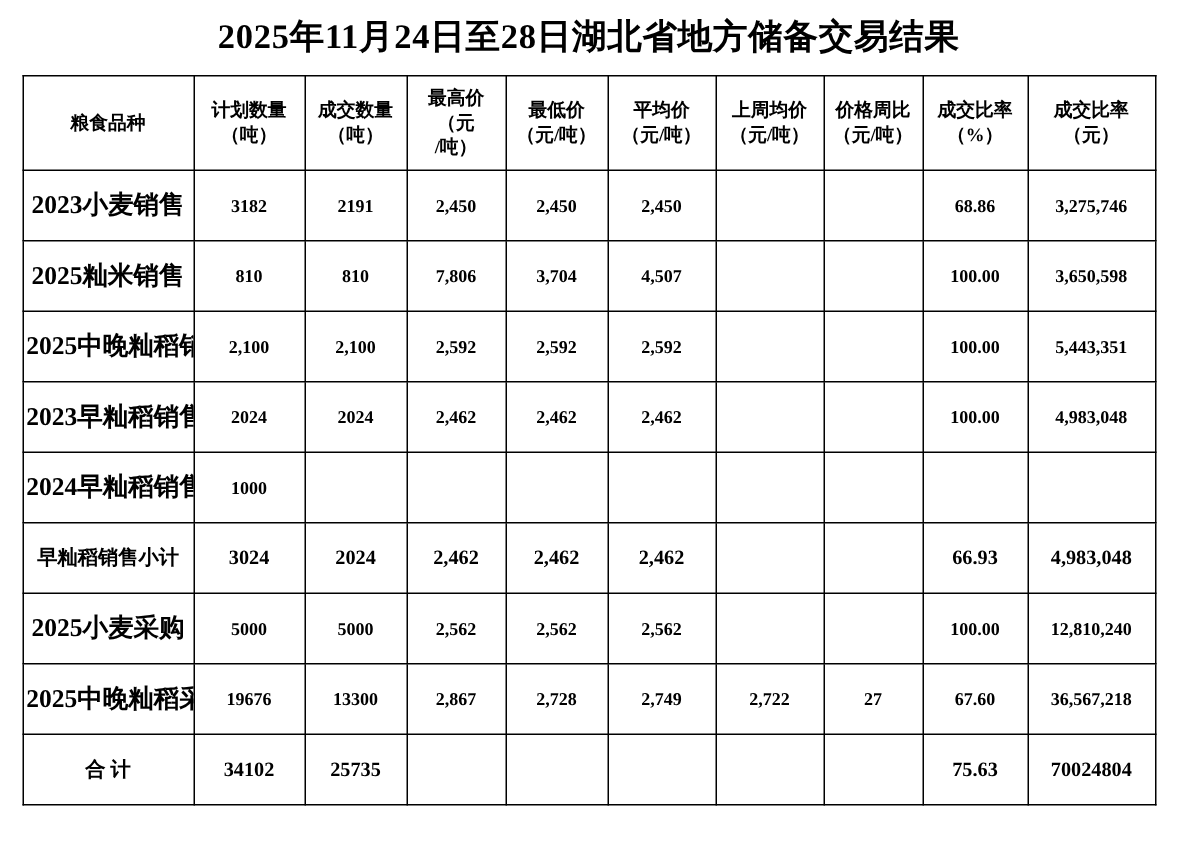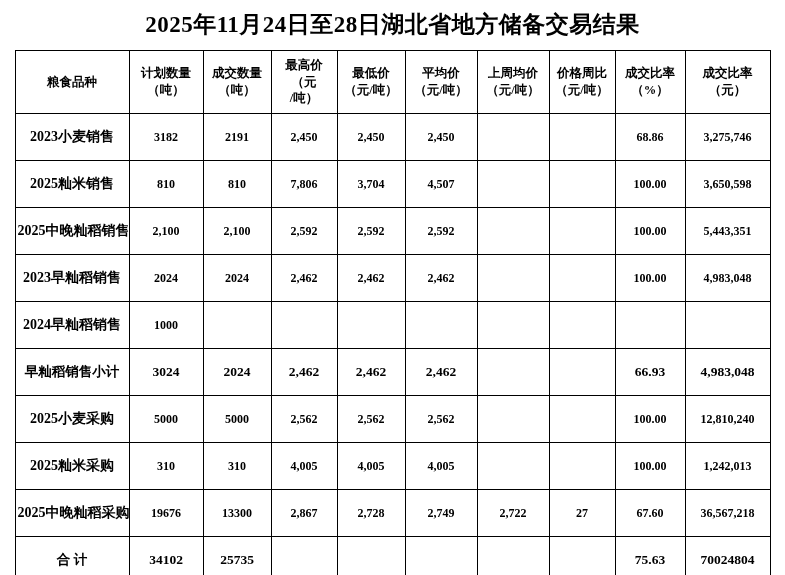--- a/index.html
+++ b/index.html
@@ -55,21 +55,21 @@
   table.report thead th .hd {
     display: block;
     white-space: pre-line;
     line-height: 1.35;
   }
   table.report tbody td {
     height: 46px;
     font-weight: bold;
   }
   table.report tbody td.name {
-    font-size: 14px;
+    font-size: 17px;
   }
   table.report tbody tr.subtotal td,
   table.report tbody tr.total td {
     font-size: 13.5px;
     font-weight: bold;
   }
   
   col.c0 { width: 114px; }
   col.c1 { width: 74px; }
   col.c2 { width: 68px; }
@@ -223,32 +223,20 @@
           <td>5000</td>
           <td>2,562</td>
           <td>2,562</td>
           <td>2,562</td>
           <td></td>
           <td></td>
           <td>100.00</td>
           <td>12,810,240</td>
         </tr>
         <tr>
-          <td class="name">2025籼米采购</td>
-          <td>310</td>
-          <td>310</td>
-          <td>4,005</td>
-          <td>4,005</td>
-          <td>4,005</td>
-          <td></td>
-          <td></td>
-          <td>100.00</td>
-          <td>1,242,013</td>
-        </tr>
-        <tr>
           <td class="name">2025中晚籼稻采购</td>
           <td>19676</td>
           <td>13300</td>
           <td>2,867</td>
           <td>2,728</td>
           <td>2,749</td>
           <td>2,722</td>
           <td>27</td>
           <td>67.60</td>
           <td>36,567,218</td>

